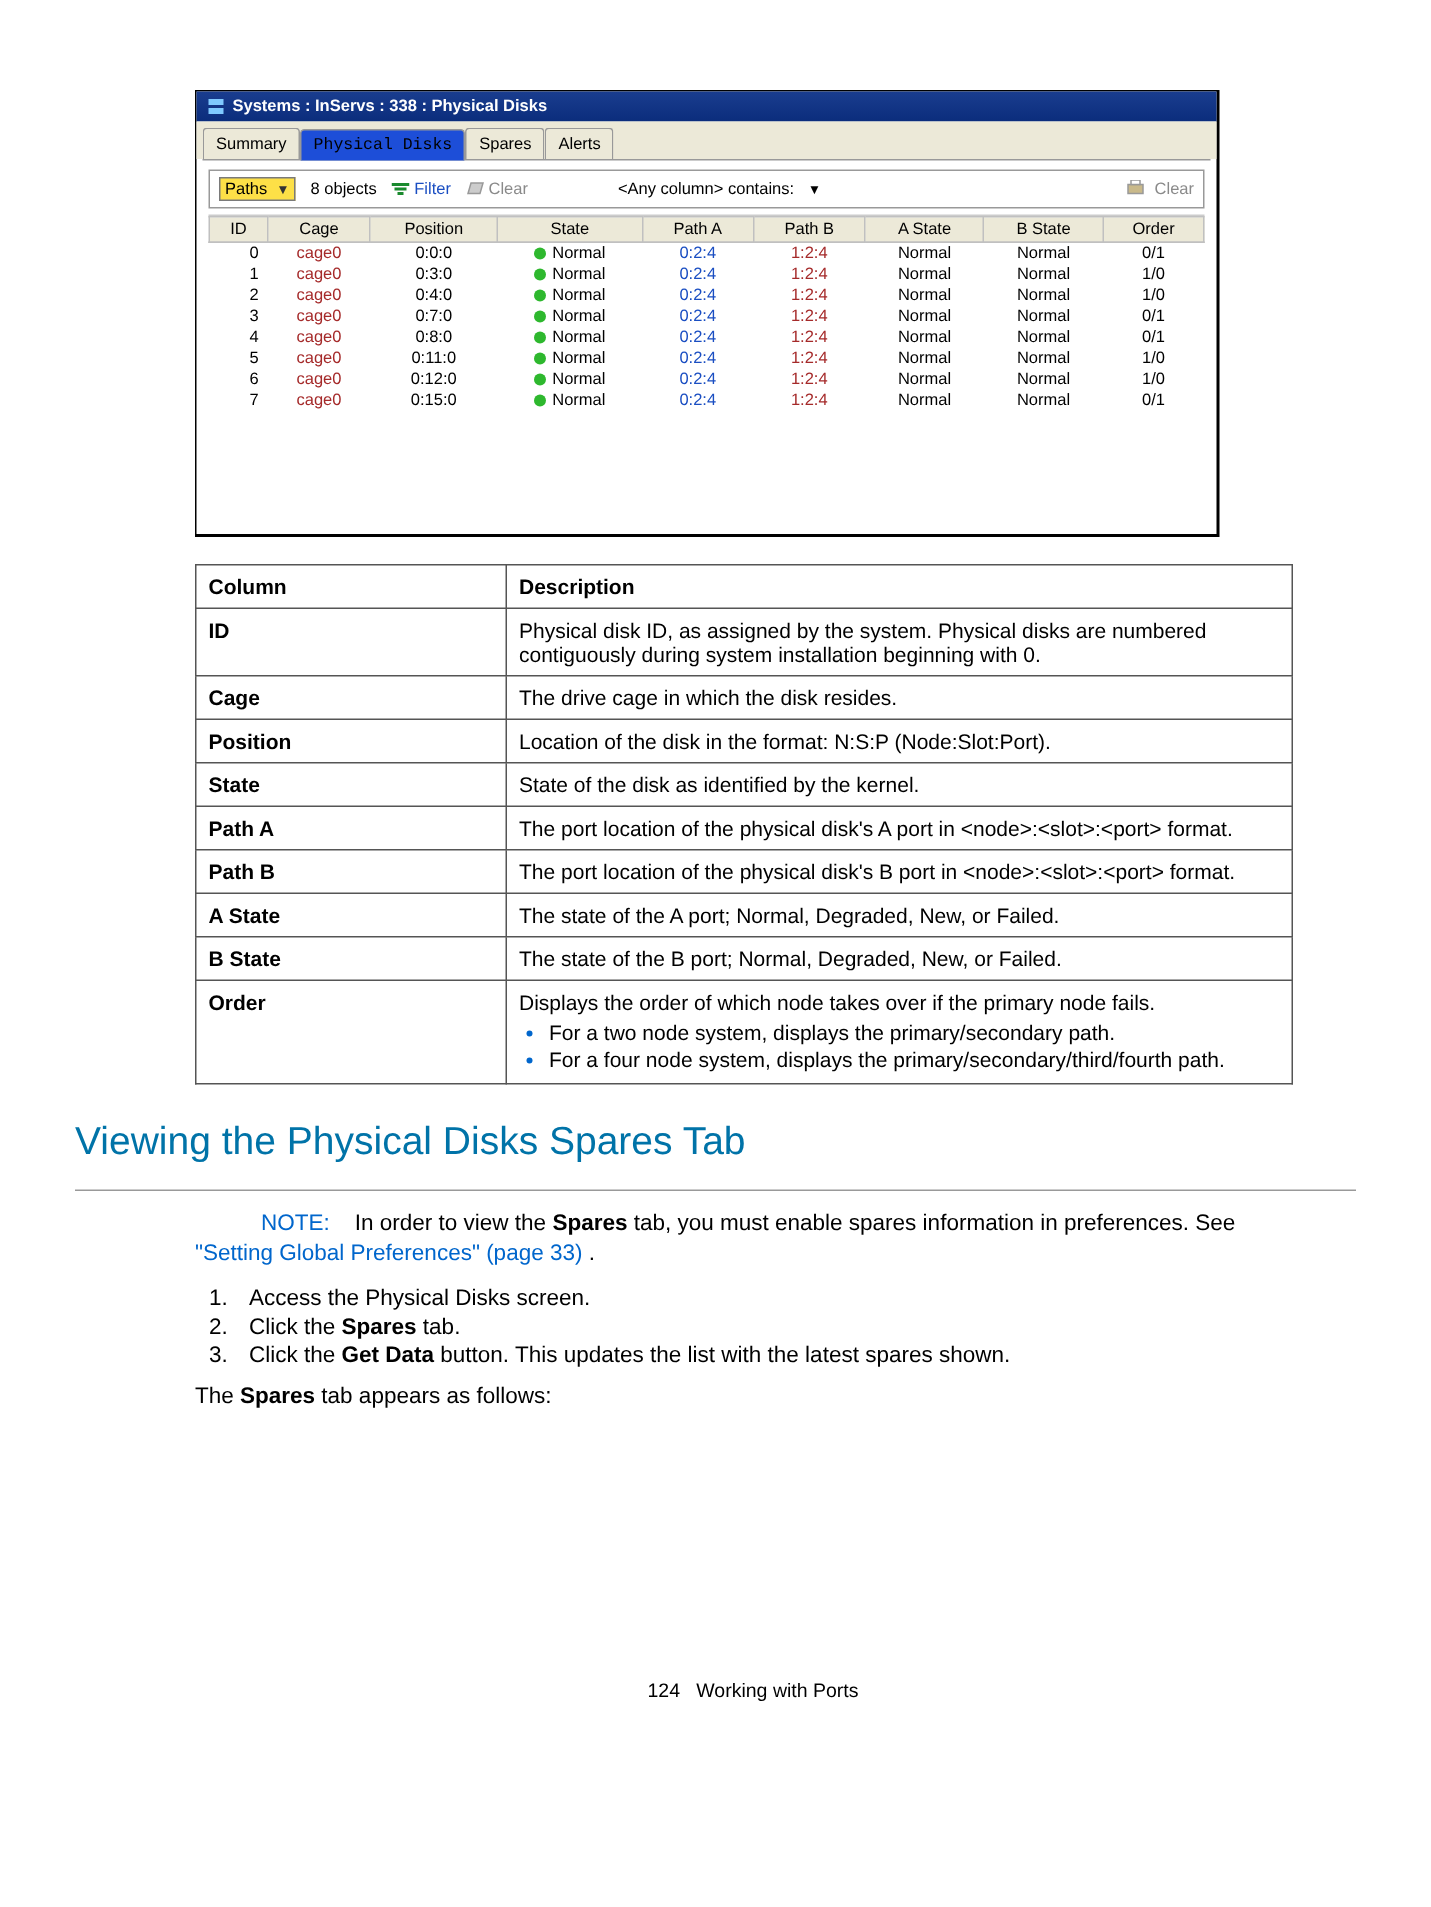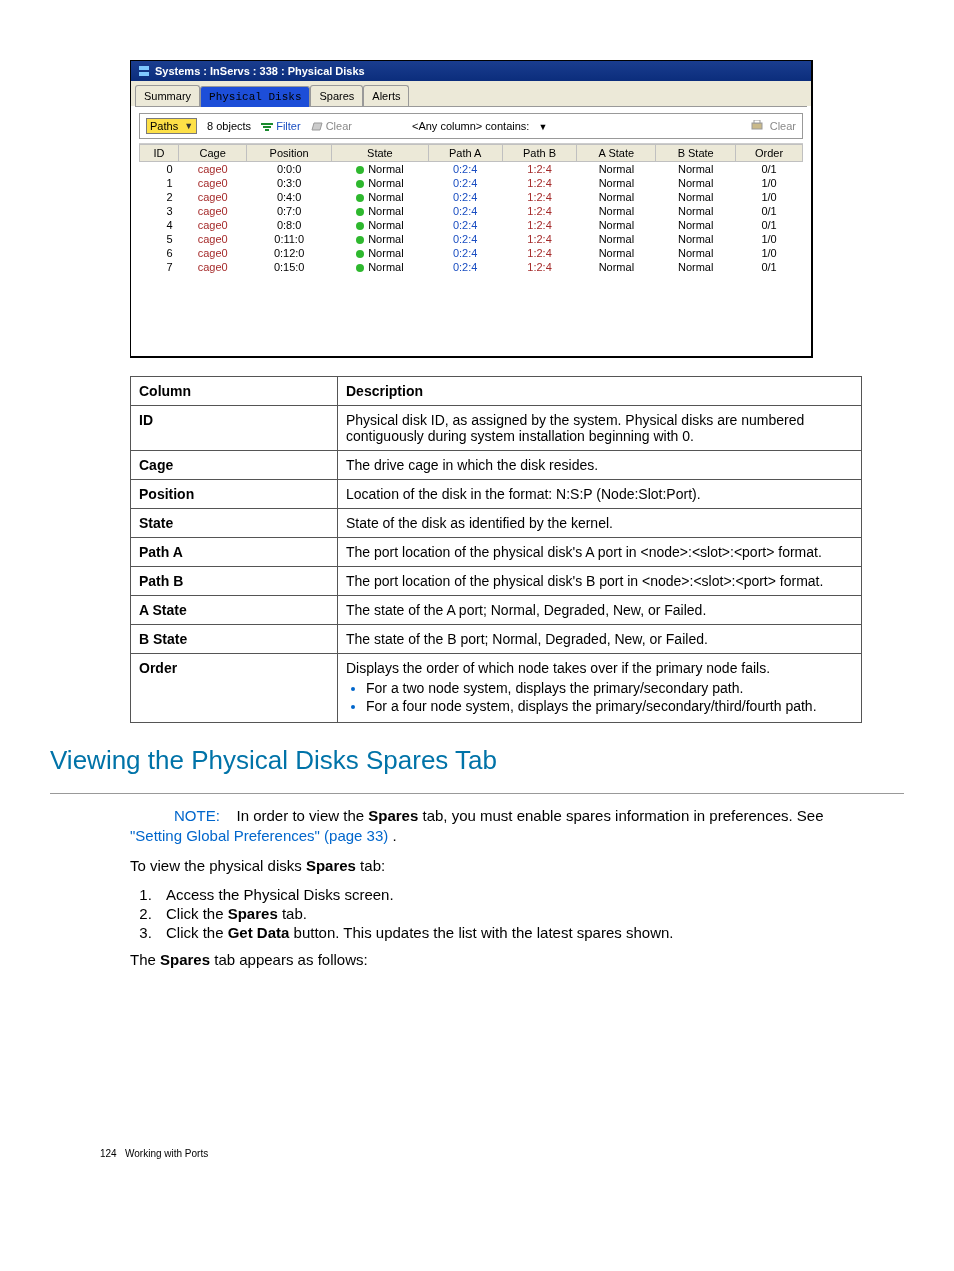--- a/index.html
+++ b/index.html
@@ -138,22 +138,23 @@
     font-size: 15px;
     line-height: 1.35;
     width: 740px;
   }
   .note .lbl { color: #0066cc; font-weight: normal; margin-left: 44px; }
   .hplink { color: #0066cc; }
   ol.steps { margin: 0 0 10px 80px; padding-left: 26px; font-size: 15px; }
   ol.steps li { margin-bottom: 2px; padding-left: 10px; }
   .footer {
     position: relative;
-    font-size: 10px;
+    font-size: 13px;
     margin: 180px 0 0 50px;
+    text-align: center;
   }
 </style>
 </head>
 <body>
 
 <div class="page">
 
   <div class="win">
     <div class="titlebar">
       <svg width="14" height="14" viewBox="0 0 14 14">
@@ -364,23 +365,20 @@
   </table>
 
   <h2 class="section">Viewing the Physical Disks Spares Tab</h2>
 
   <p class="note">
     <span class="lbl">NOTE:</span>&nbsp;&nbsp;&nbsp;
     <span>In order to view the </span><b>Spares</b><span> tab, you must enable spares information in preferences. See </span><br>
     <span class="hplink">"Setting Global Preferences" (page 33)</span><span> .</span>
   </p>
 
-  <p class="body-text">
-    <span>To view the physical disks </span><b>Spares</b><span> tab:</span>
-  </p>
 
   <ol class="steps" id="steps-list">
       <li>Access the Physical Disks screen.</li>
       <li>Click the <b>Spares</b> tab.</li>
       <li>Click the <b>Get Data</b> button. This updates the list with the latest spares shown.</li>
     </ol>
 
   <p class="body-text">
     <span>The </span><b>Spares</b><span> tab appears as follows:</span>
   </p>

